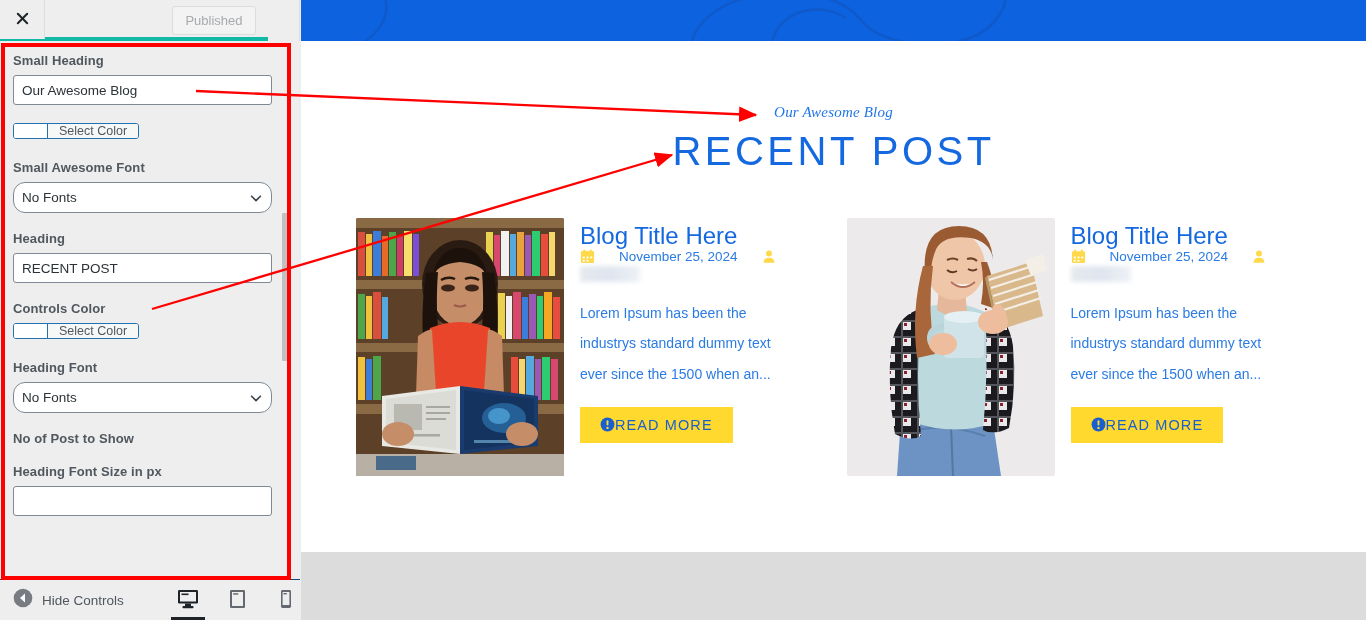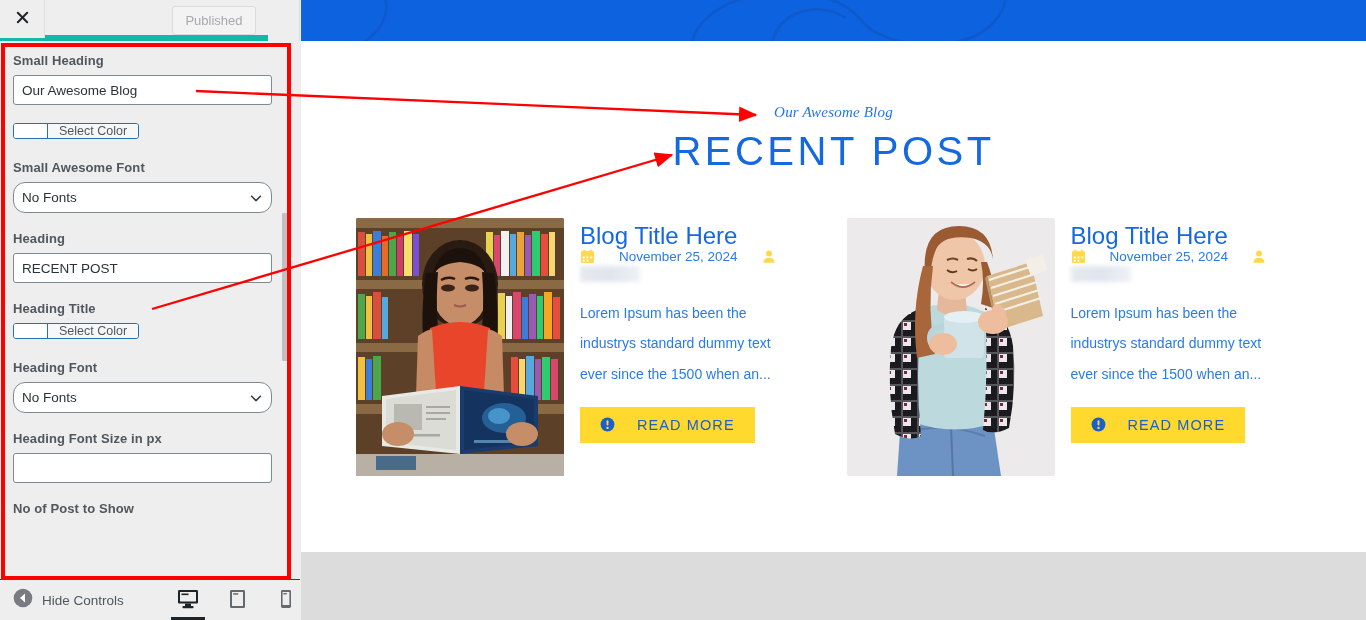--- a/index.html
+++ b/index.html
@@ -15,21 +15,21 @@
   #customizer {
     position: absolute; left: 0; top: 0;
     width: 300px; height: 620px;
     background: #eeeeee;
     border-right: 1px solid #dddddd;
   }
   #cust-header {
     position: relative;
     height: 41px; width: 268px;
     background: #eeeeee;
-    border-bottom: 6px solid #14b8a6;
+    border-bottom: 4px solid #14b8a6;
     display: flex; align-items: center;
   }
   #close-btn {
     width: 45px; height: 41px;
     display: flex; align-items: center; justify-content: center;
     background: #eeeeee;
     border-right: 1px solid #dddddd;
     cursor: pointer;
   }
   #close-btn svg { display: block; }
@@ -237,21 +237,21 @@
     margin-bottom: 16px;
   }
   .card-excerpt {
     font-size: 14px;
     color: #2a7be4;
     line-height: 2.15;
     max-width: 200px;
     margin-bottom: 18px;
   }
   .read-more {
-    display: inline-flex; align-items: center; gap: 22px;
+    display: inline-flex; align-items: center; gap: 0;
     background: #ffd92e;
     color: #1a5fd0;
     font-size: 14.5px;
     letter-spacing: 1.1px;
     padding: 10px 20px;
     border: none;
     cursor: pointer;
     font-family: "Liberation Sans", sans-serif;
   }
 
@@ -591,46 +591,46 @@
           </span>
         </div>
       </div>
 
       <div class="field-block">
         <div class="field-label">Heading</div>
         <input class="text-input" type="text" value="RECENT POST" style="">
       </div>
 
       <div class="field-block">
-        <div class="field-label">Heading Title</div>
+        <div class="field-label">Controls Color</div>
         <div class="color-picker">
           <div class="color-swatch"></div>
           <div class="color-label">Select Color</div>
         </div>
       </div>
 
       <div class="field-block">
         <div class="field-label">Heading Font</div>
         <div class="select-input">
           <span>No Fonts</span>
           <span class="caret">
             <svg width="14" height="14" viewBox="0 0 16 16" fill="none" stroke="#3c434a" stroke-width="1.9" stroke-linecap="round" stroke-linejoin="round">
               <path d="M 3 6 L 8 11 L 13 6"></path>
             </svg>
           </span>
         </div>
       </div>
 
       <div class="field-block">
+        <div class="field-label">No of Post to Show</div>
+      </div>
+
+      <div class="field-block">
         <div class="field-label">Heading Font Size in px</div>
         <input class="text-input" type="text" value="" style="">
-      </div>
-
-      <div class="field-block">
-        <div class="field-label">No of Post to Show</div>
       </div>
 
     </div>
 
     <div id="panel-scrollbar-track">
       <div id="panel-scrollbar-thumb"></div>
     </div>
 
     <div id="cust-footer">
       <div id="hide-controls">

